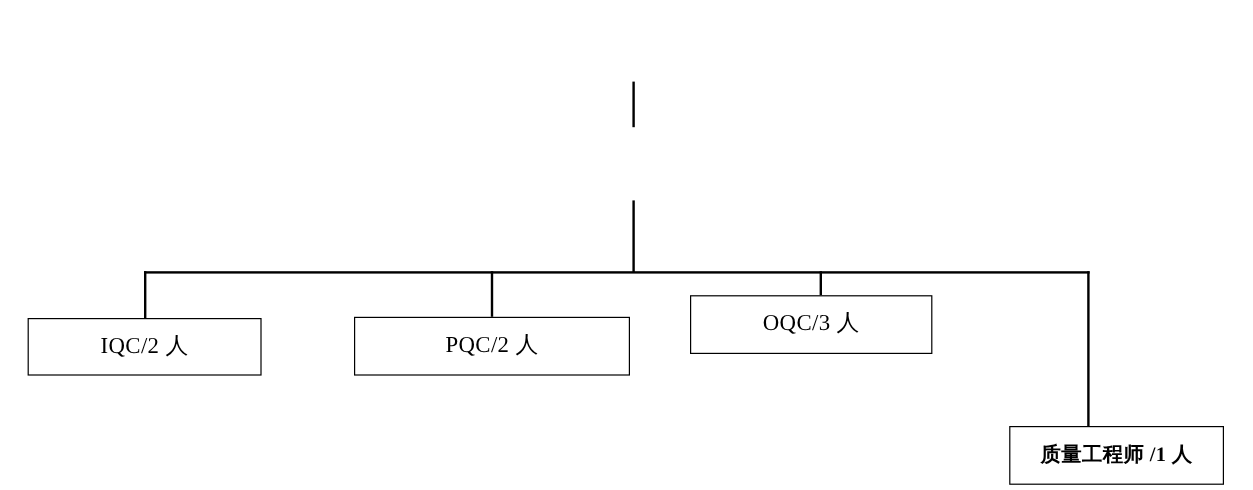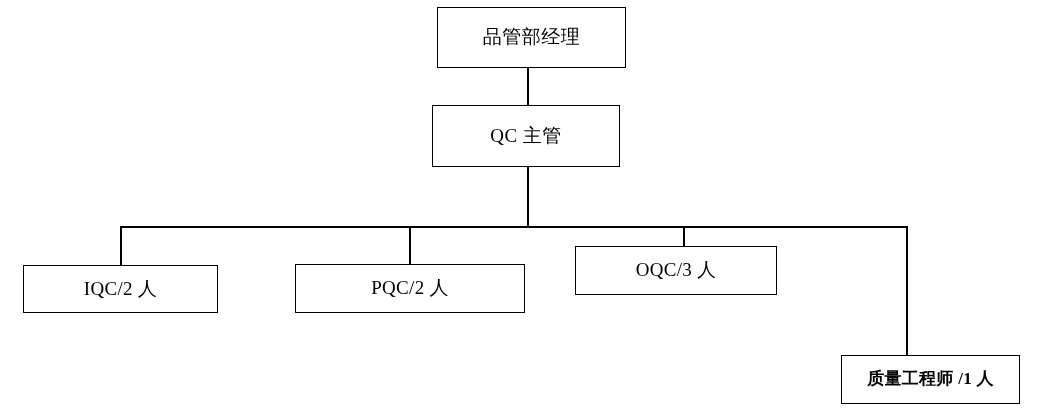--- a/index.html
+++ b/index.html
@@ -88,27 +88,21 @@
 <div id="chart-canvas">
 
   <div class="connector v-line" id="link-manager-supervisor"></div>
   <div class="connector v-line" id="link-supervisor-bus"></div>
   <div class="connector h-line" id="link-bus"></div>
   <div class="connector v-line" id="link-drop-iqc"></div>
   <div class="connector v-line" id="link-drop-pqc"></div>
   <div class="connector v-line" id="link-drop-oqc"></div>
   <div class="connector v-line" id="link-drop-engineer"></div>
 
-  <div class="node-box" id="node-manager">
-    <span class="node-label">品管部经理</span>
-  </div>
 
-  <div class="node-box" id="node-supervisor">
-    <span class="node-label">QC 主管</span>
-  </div>
 
   <div class="node-box" id="node-iqc">
     <span class="node-label">IQC/2 人</span>
   </div>
 
   <div class="node-box" id="node-pqc">
     <span class="node-label">PQC/2 人</span>
   </div>
 
   <div class="node-box" id="node-oqc">

